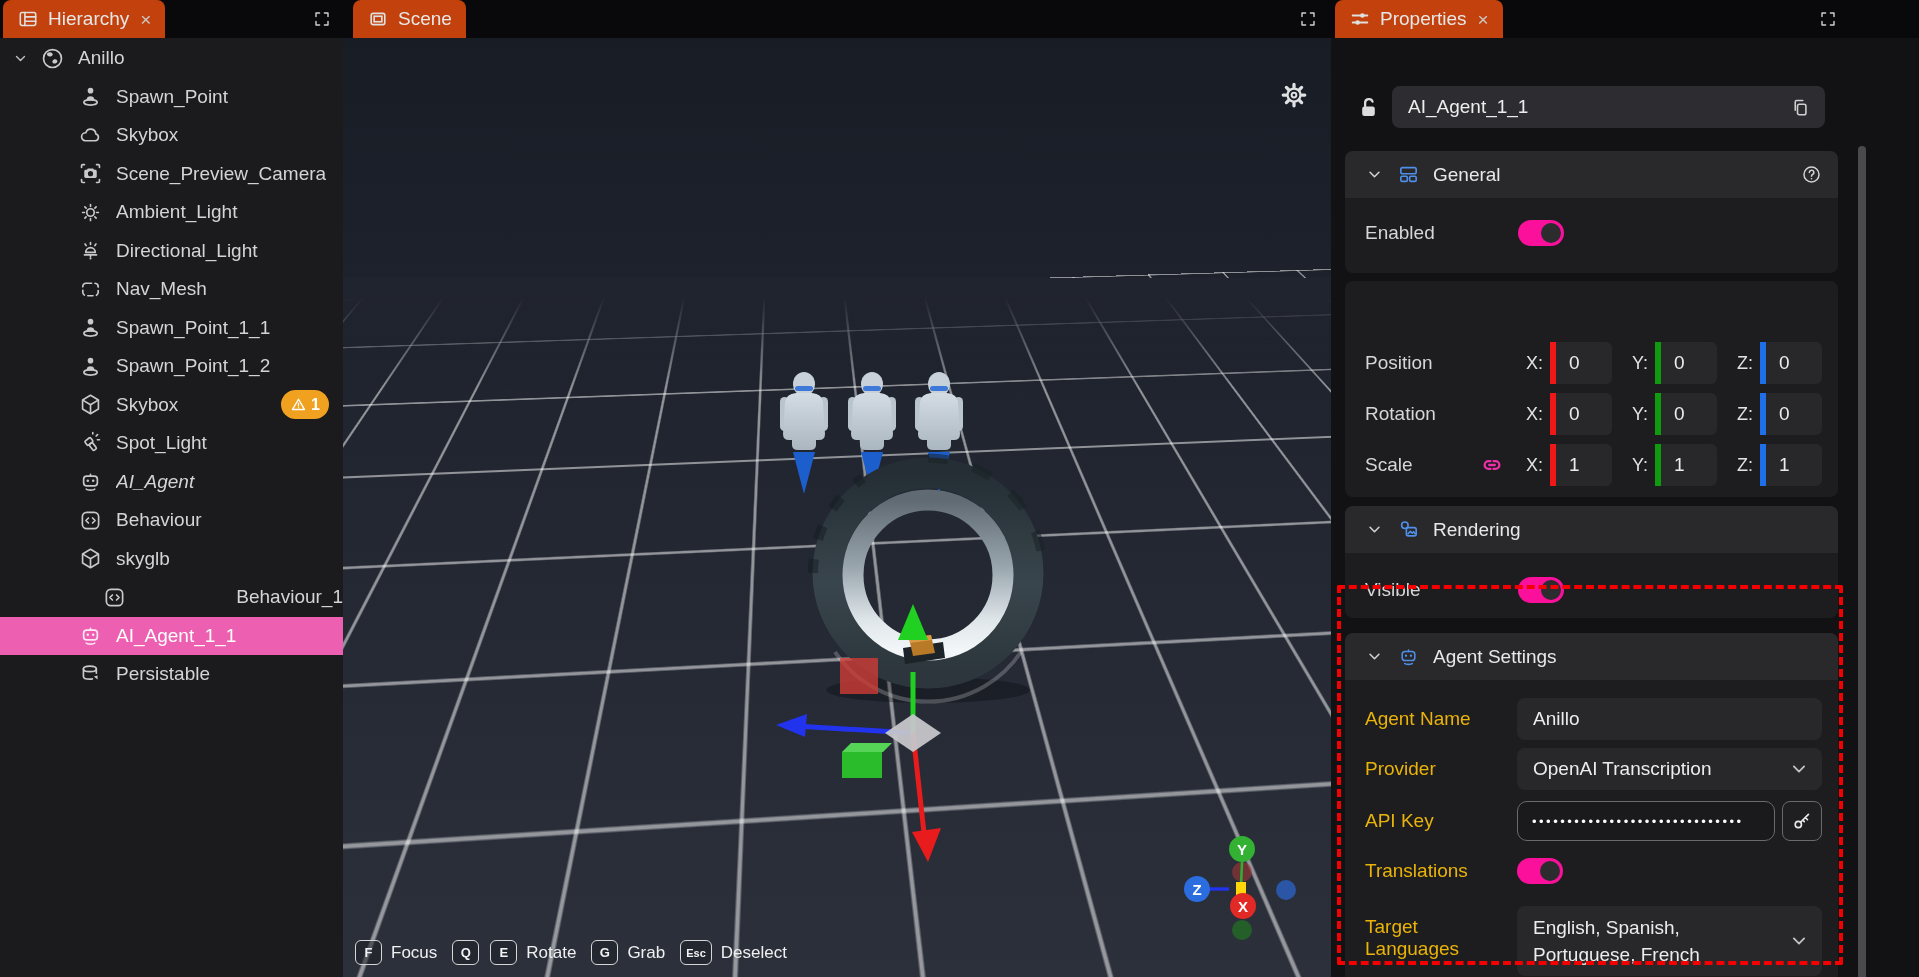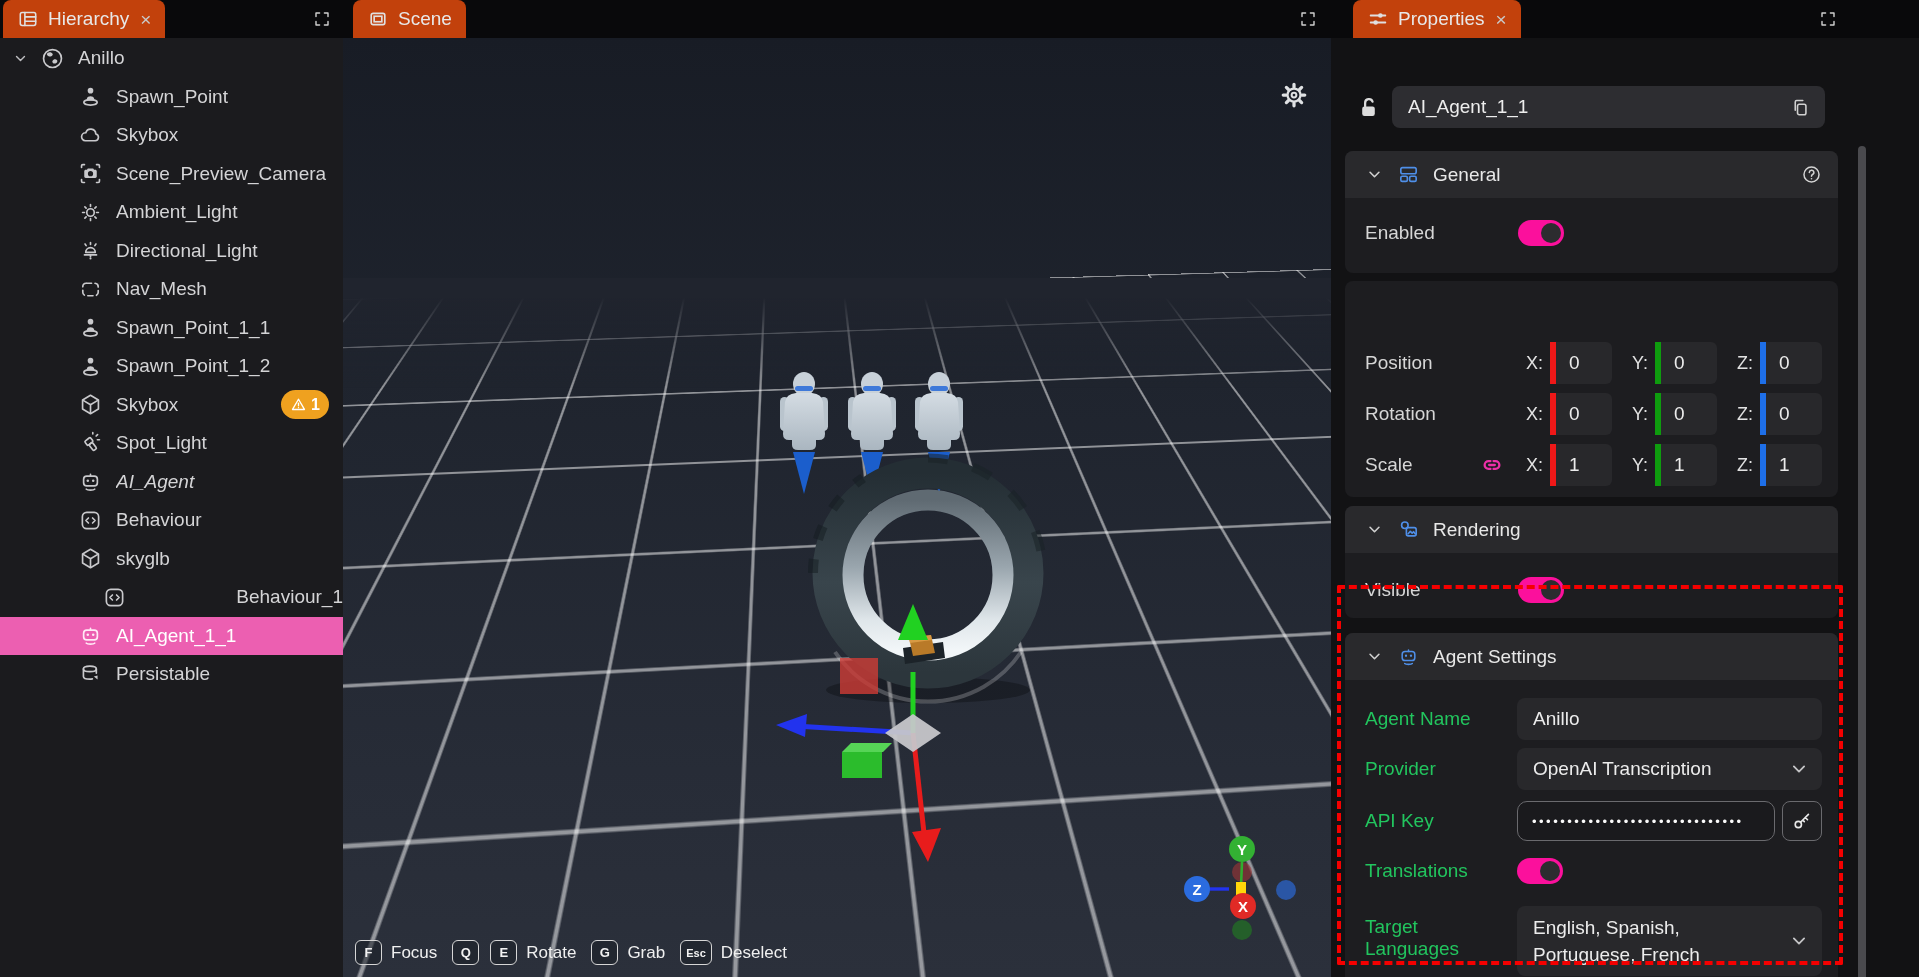--- a/index.html
+++ b/index.html
@@ -73,21 +73,21 @@
   .toggle{width:46px;height:26px;border-radius:13px;background:#fb109c;position:relative;flex:none;}
   .toggle::after{content:"";position:absolute;right:3px;top:3px;width:20px;height:20px;border-radius:50%;background:#2c2c2f;}
 
   .axis{display:flex;align-items:center;margin-left:14px;}
   .axis .al{width:22px;text-align:right;margin-right:7px;font-size:18px;color:#e2e2e2;}
   .axis .bar{width:6px;height:42px;flex:none;}
   .axis .box{width:56px;height:42px;background:#28282b;border-radius:0 6px 6px 0;
              display:flex;align-items:center;padding-left:13px;font-size:19px;color:#ececec;}
   .linkic{width:26px;height:26px;color:#ee2fa8;margin-right:2px;flex:none;}
 
-  .flab{position:absolute;left:20px;width:150px;font-size:19px;color:#22c55e;line-height:22px;}
+  .flab{position:absolute;left:20px;width:150px;font-size:19px;color:#eab308;line-height:22px;}
   .fctrl{position:absolute;left:172px;width:305px;}
   .fbox{height:42px;background:#28282b;border-radius:8px;display:flex;align-items:center;
         padding:0 16px;font-size:19px;color:#ececec;position:relative;}
   .fbox .selchev{position:absolute;right:12px;top:50%;margin-top:-11px;width:22px;height:22px;color:#c2c2c4;}
   .fbox.tall{height:70px;align-items:flex-start;padding-top:8px;line-height:27px;padding-right:44px;}
   .fbox.tall .selchev{top:35px;}
   .pwwrap{display:flex;align-items:center;gap:7px;}
   .pwbox{width:258px;height:40px;border:1.4px solid #6a6a6e;border-radius:10px;background:#1a1a1d;
          display:flex;align-items:center;padding:0 14px;font-size:13px;letter-spacing:2.5px;color:#fafafa;overflow:hidden;white-space:nowrap;}
   .keybtn{width:40px;height:40px;border:1.4px solid #6a6a6e;border-radius:8px;background:#1f1f22;
@@ -487,21 +487,21 @@
           <span class="hint">
             <span class="kbd small">Esc</span>
             <span class="hlab">Deselect</span>
           </span>
         </div>
     </div>
   </main>
 
   <aside class="panel-p">
     <div class="tabstrip">
-      <div class="tab" style="margin-left:22px">
+      <div class="tab" style="margin-left:4px">
         <svg viewBox="0 0 24 24">
             <use href="#i-tabp"></use>
           </svg>
         <span>Properties</span>
         <span class="tabclose">×</span>
       </div>
       <svg class="stripbtn" style="right:82px" viewBox="0 0 24 24">
           <use href="#i-expand"></use>
         </svg>
     </div>

